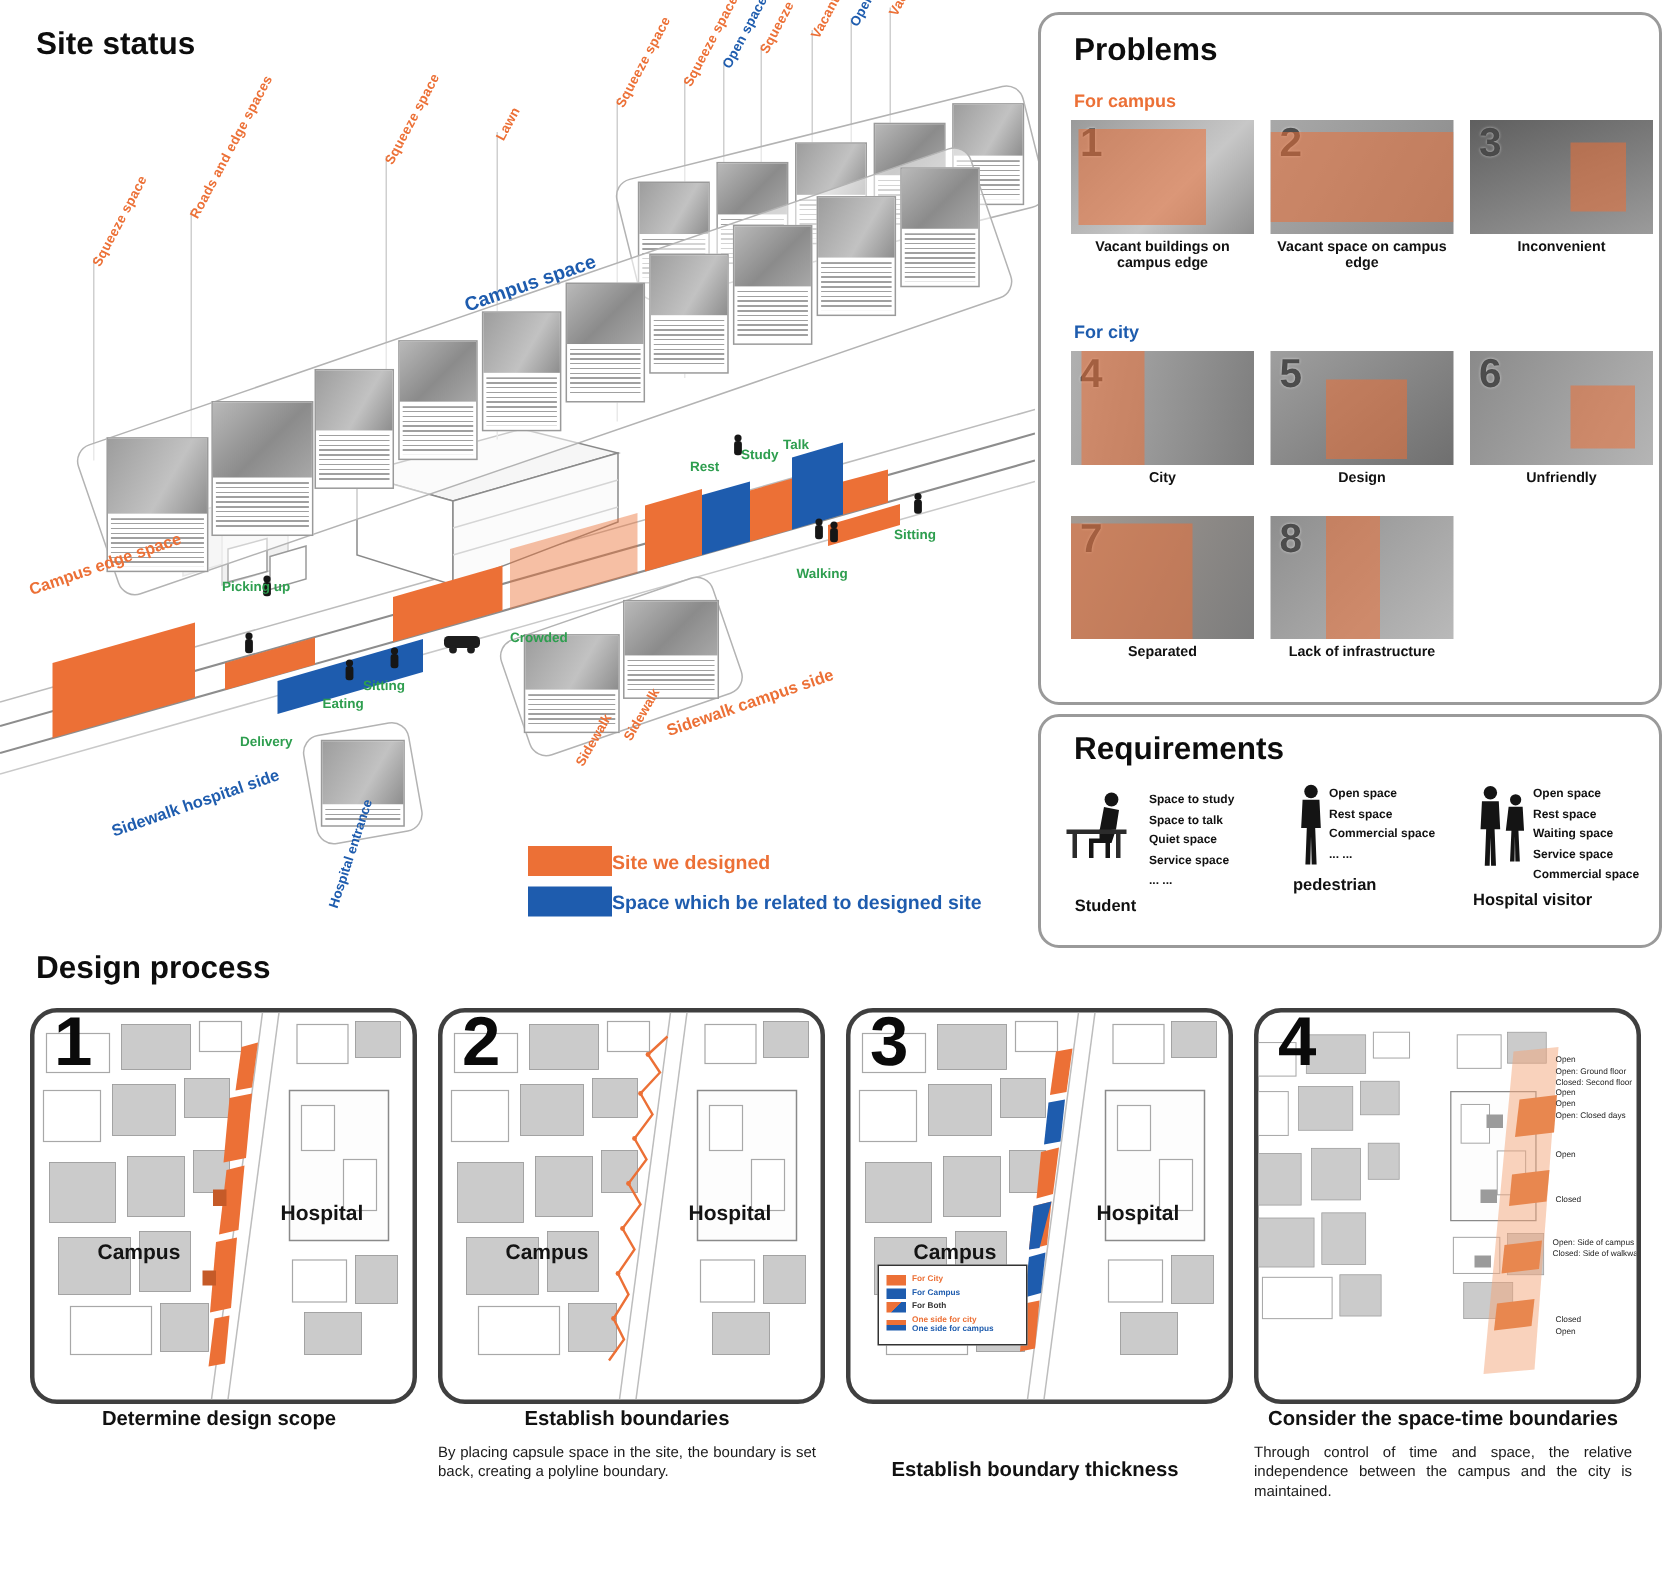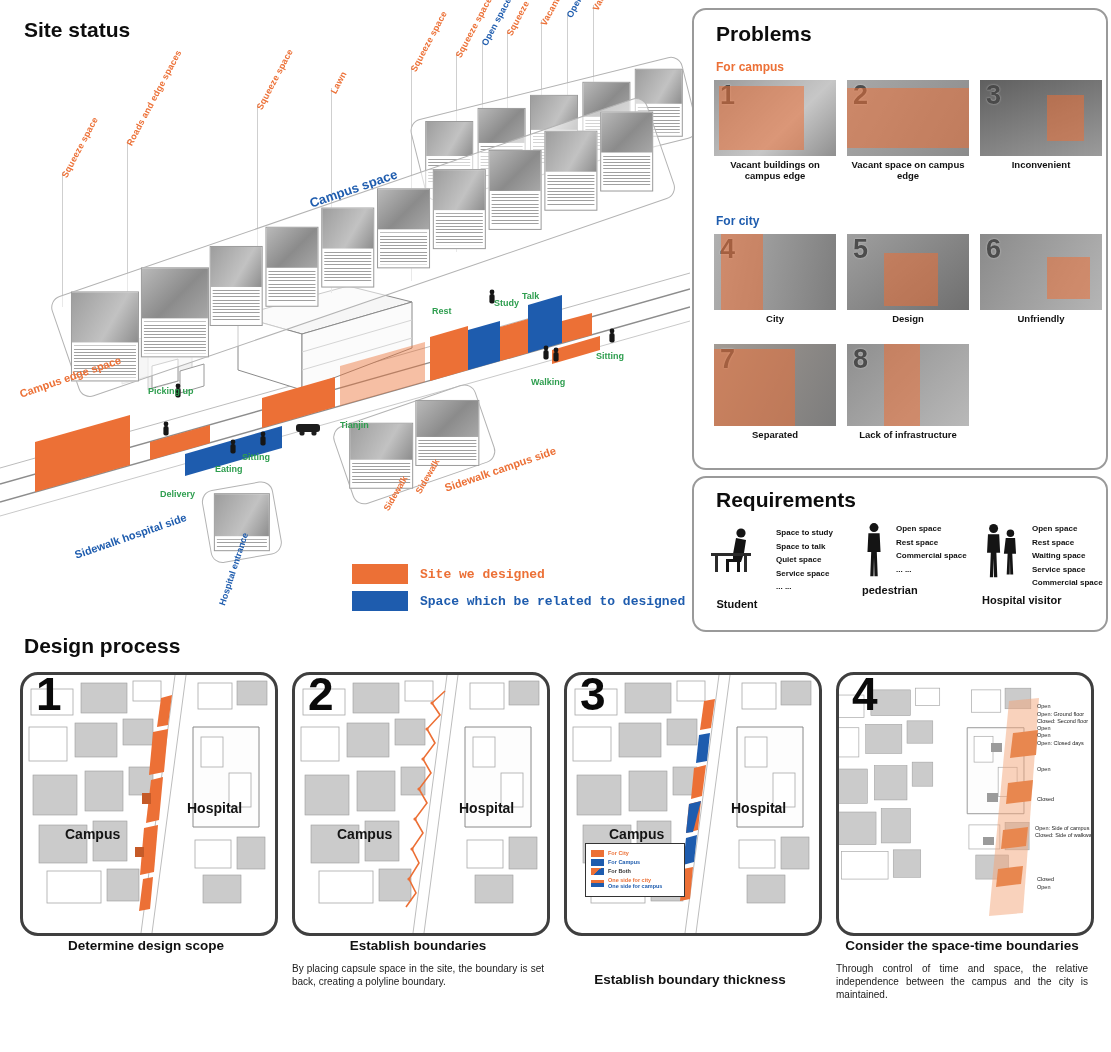--- a/index.html
+++ b/index.html
@@ -22,21 +22,21 @@
   .card .tx{margin:3px 2px;background:repeating-linear-gradient(180deg,#a0a0a0 0 1px,transparent 1px 3.2px);}
   .cA{width:46px;transform:rotate(14deg);} .cA .ph{height:34px;} .cA .tx{height:26px;}
   .cBig{width:66px;transform:rotate(19deg);} .cBig .ph{height:50px;} .cBig .tx{height:32px;}
   .cB{width:51px;transform:rotate(19deg);} .cB .ph{height:40px;} .cB .tx{height:32px;}
   .cM{width:62px;transform:rotate(19deg);} .cM .ph{height:36px;} .cM .tx{height:22px;}
   .cL{width:54px;transform:rotate(10deg);} .cL .ph{height:42px;} .cL .tx{height:8px;}
 
   .act{font-size:9px;font-weight:bold;color:#2e9e4f;white-space:nowrap;}
   .area{font-weight:bold;white-space:nowrap;transform-origin:0 50%;}
 
-  .leg-row{display:flex;align-items:center;gap:12px;margin-bottom:7px;font-family:Liberation Mono, monospace;}
+  .leg-row{display:flex;align-items:center;margin-bottom:7px;}
   .leg-sw{width:56px;height:20px;flex:0 0 auto;}
   .leg-txt{font-size:13px;font-weight:bold;white-space:nowrap;}
 
   
   .panel{position:absolute;border:2px solid #9a9a9a;border-radius:14px;background:#fff;}
   .pgrid{display:grid;grid-template-columns:repeat(3,122px);gap:11px;}
   .pcell{margin:0;}
   .photo{position:relative;width:122px;height:76px;overflow:hidden;}
   .pnum{position:absolute;top:0;left:6px;font-size:27px;font-weight:bold;color:rgba(62,62,62,.9);text-shadow:0 0 2px rgba(255,255,255,.6);}
   .ov{position:absolute;background:rgba(235,112,54,.55);}
@@ -44,21 +44,21 @@
   .g1{background:linear-gradient(135deg,#9a9a9a,#c7c7c7 60%,#8f8f8f);}
   .g2{background:linear-gradient(120deg,#a8a8a8,#8b8b8b);}
   .g3{background:linear-gradient(160deg,#5f5f5f,#9b9b9b);}
   .g4{background:linear-gradient(100deg,#b0b0b0,#7d7d7d);}
   .g5{background:linear-gradient(140deg,#9f9f9f,#6f6f6f);}
   .g6{background:linear-gradient(120deg,#8a8a8a,#b5b5b5);}
   .g7{background:linear-gradient(115deg,#a39b94,#7c7c7c);}
   .g8{background:linear-gradient(135deg,#8e8e8e,#b9b9b9);}
 
   
-  .persona{display:flex;gap:10px;align-items:flex-start;}
+  .persona{display:flex;align-items:flex-start;}
   .needs{font-size:8px;font-weight:bold;line-height:1.7;white-space:nowrap;}
   .pname{font-size:11px;font-weight:bold;text-align:center;margin-top:4px;}
 
   
   .step{position:absolute;width:252px;height:258px;border:3px solid #3f3f3f;border-radius:18px;background:#fff;overflow:hidden;}
   .stepnum{position:absolute;top:-4px;left:13px;font-size:46px;font-weight:bold;color:#0a0a0a;z-index:3;line-height:1;}
   .map{position:absolute;left:0;top:0;width:100%;height:100%;}
   .blk-f{fill:#cbcbcb;stroke:#9c9c9c;stroke-width:.6;}
   .blk-o{fill:#ffffff;stroke:#a8a8a8;stroke-width:.8;}
   .blk-h{fill:#fdfdfd;stroke:#8a8a8a;stroke-width:1;}
@@ -300,25 +300,25 @@
   </div>
 
   <div class="abs group" style="left:200px;top:492px;transform:rotate(-10deg)">
     <div class="card cL">
         <div class="ph"></div>
         <div class="tx"></div>
       </div>
   </div>
 
   <span class="abs act" style="left:148px;top:386px">Picking up</span>
-  <span class="abs act" style="left:340px;top:420px">Tianjin</span>
+  <span class="abs act" style="left:340px;top:420px">Crowded</span>
   <span class="abs act" style="left:242px;top:452px">Sitting</span>
   <span class="abs act" style="left:215px;top:464px">Eating</span>
   <span class="abs act" style="left:160px;top:489px">Delivery</span>
-  <span class="abs act" style="left:432px;top:306px">Rest</span>
+  <span class="abs act" style="left:460px;top:306px">Rest</span>
   <span class="abs act" style="left:494px;top:298px">Study</span>
   <span class="abs act" style="left:522px;top:291px">Talk</span>
   <span class="abs act" style="left:531px;top:377px">Walking</span>
   <span class="abs act" style="left:596px;top:351px">Sitting</span>
 
   <div class="abs area c-orange" style="left:20px;top:388px;font-size:11px;transform:rotate(-19deg)">Campus edge space</div>
   <div class="abs area c-orange" style="left:386px;top:505px;font-size:9px;transform:rotate(-60deg)">Sidewalk</div>
   <div class="abs area c-orange" style="left:418px;top:488px;font-size:9px;transform:rotate(-60deg)">Sidewalk</div>
   <div class="abs area c-orange" style="left:445px;top:482px;font-size:11px;transform:rotate(-19deg)">Sidewalk campus side</div>
   <div class="abs area c-blue" style="left:75px;top:549px;font-size:11px;transform:rotate(-19deg)">Sidewalk hospital side</div>

